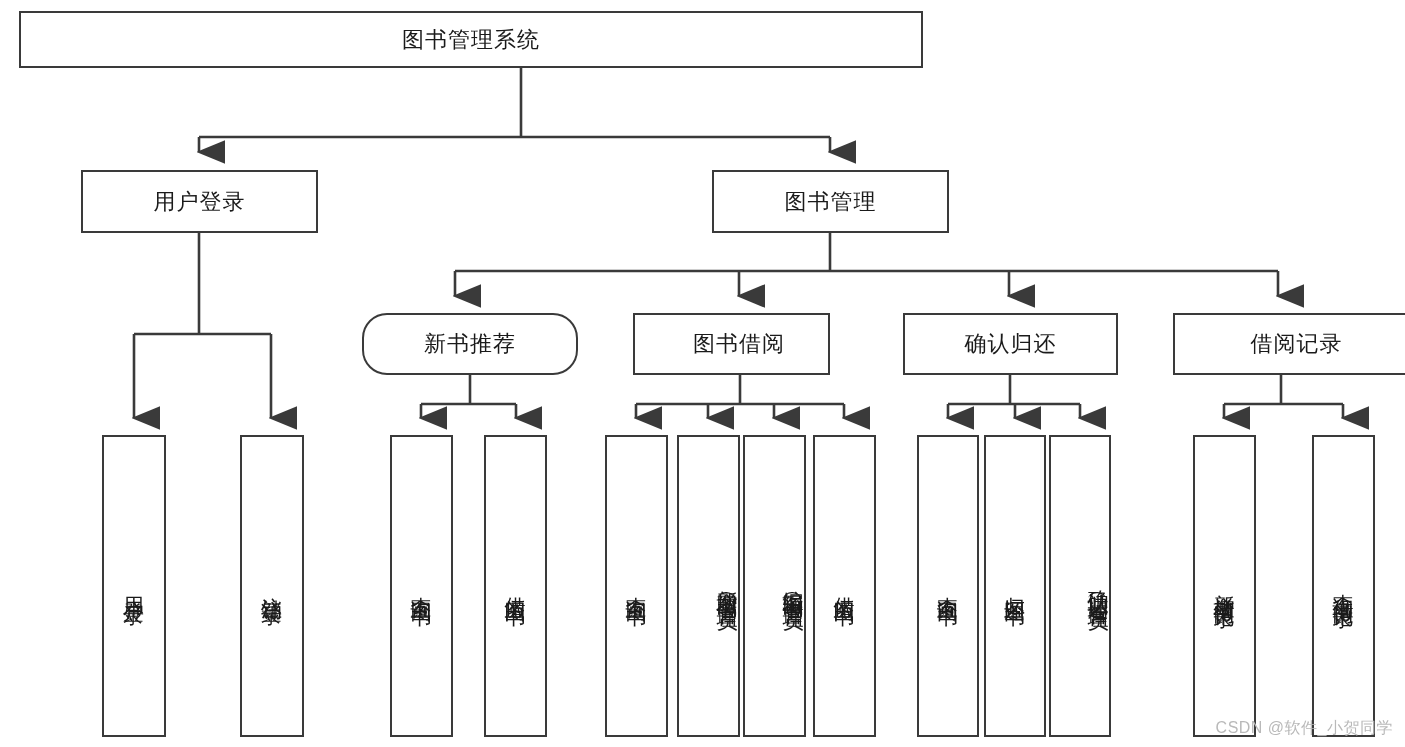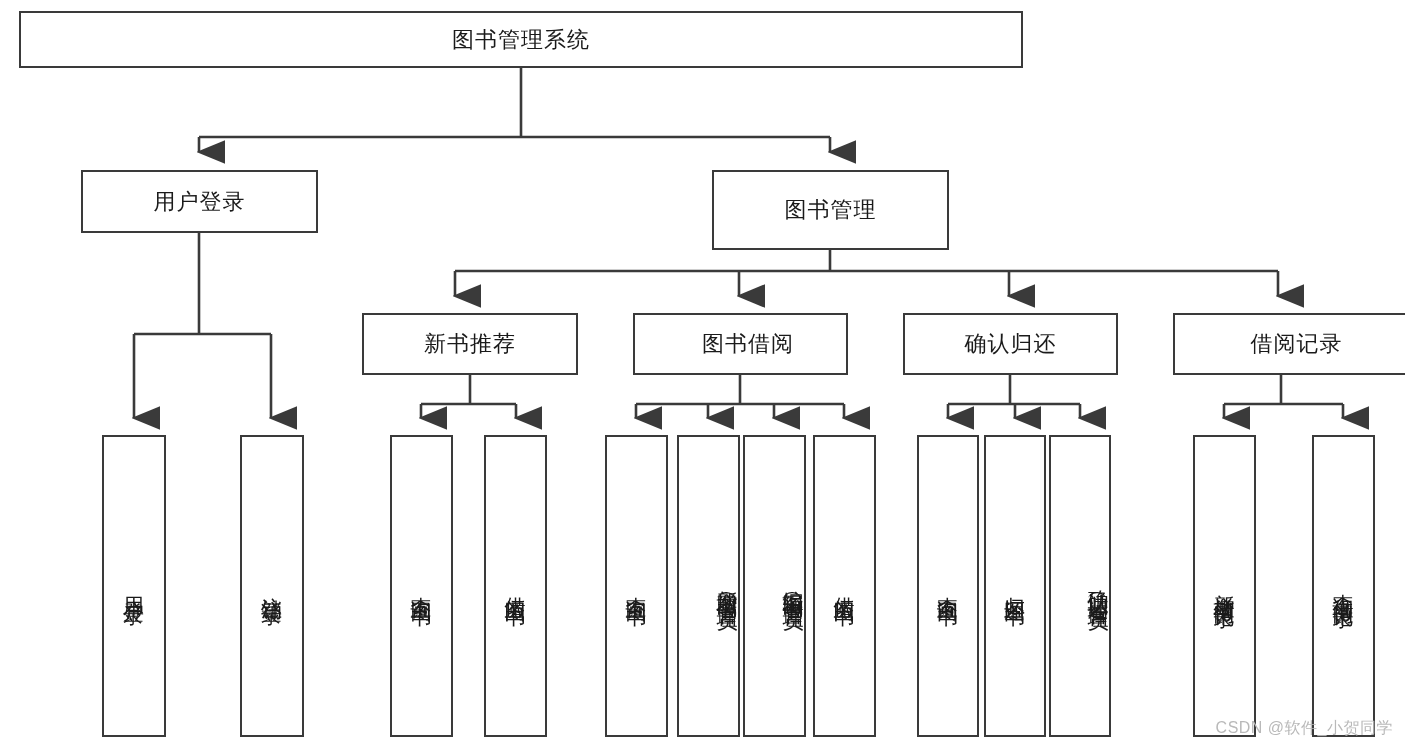--- a/index.html
+++ b/index.html
@@ -117,43 +117,43 @@
       <path d="M 1015 404 L 1015 418" marker-end="url(#arrow)"></path>
       <path d="M 1080 404 L 1080 418" marker-end="url(#arrow)"></path>
 
       <path d="M 1281 375 L 1281 404"></path>
       <path d="M 1224 404 L 1343 404"></path>
       <path d="M 1224 404 L 1224 418" marker-end="url(#arrow)"></path>
       <path d="M 1343 404 L 1343 418" marker-end="url(#arrow)"></path>
     </g>
   </svg>
 
-  <div class="node horiz" style="left:19px; top:11px; width:1004px; height:57px;">
+  <div class="node horiz" style="left:19px; top:11px; width:904px; height:57px;">
     <span>图书管理系统</span>
   </div>
 
   <div class="node horiz" style="left:81px; top:170px; width:237px; height:63px;">
     <span>用户登录</span>
   </div>
 
-  <div class="node horiz" style="left:712px; top:170px; width:237px; height:80px;">
+  <div class="node horiz" style="left:712px; top:170px; width:237px; height:63px;">
     <span>图书管理</span>
   </div>
 
   <div class="node vert" style="left:102px; top:435px; width:64px; height:302px;">
     <span class="vlabel">用户登录</span>
   </div>
   <div class="node vert" style="left:240px; top:435px; width:64px; height:302px;">
     <span class="vlabel">注销登录</span>
   </div>
 
-  <div class="node horiz" style="left:362px; top:313px; width:216px; height:62px;">
+  <div class="node horiz" style="left:362px; top:313px; width:216px; height:62px;border-radius:25px;">
     <span>新书推荐</span>
   </div>
-  <div class="node horiz" style="left:633px; top:313px; width:215px; height:62px;padding-left:15px;">
+  <div class="node horiz" style="left:633px; top:313px; width:197px; height:62px;padding-left:15px;">
     <span>图书借阅</span>
   </div>
   <div class="node horiz" style="left:903px; top:313px; width:215px; height:62px;">
     <span>确认归还</span>
   </div>
   <div class="node horiz" style="left:1173px; top:313px; width:247px; height:62px;">
     <span>借阅记录</span>
   </div>
 
   <div class="node vert" style="left:390px; top:435px; width:63px; height:302px;">

